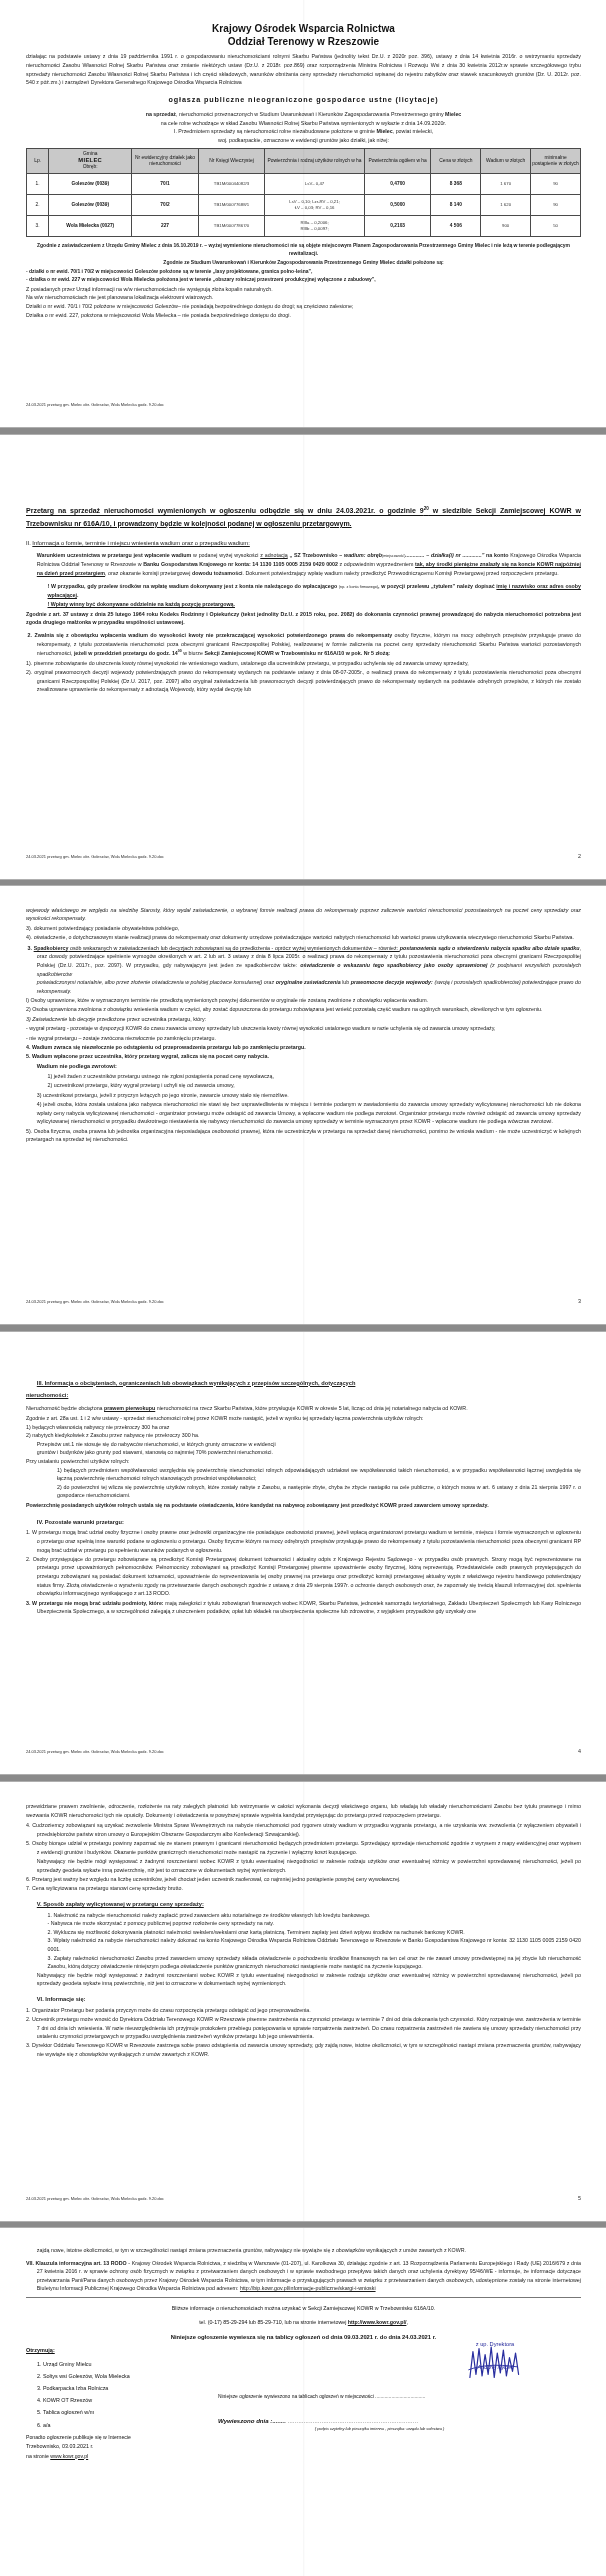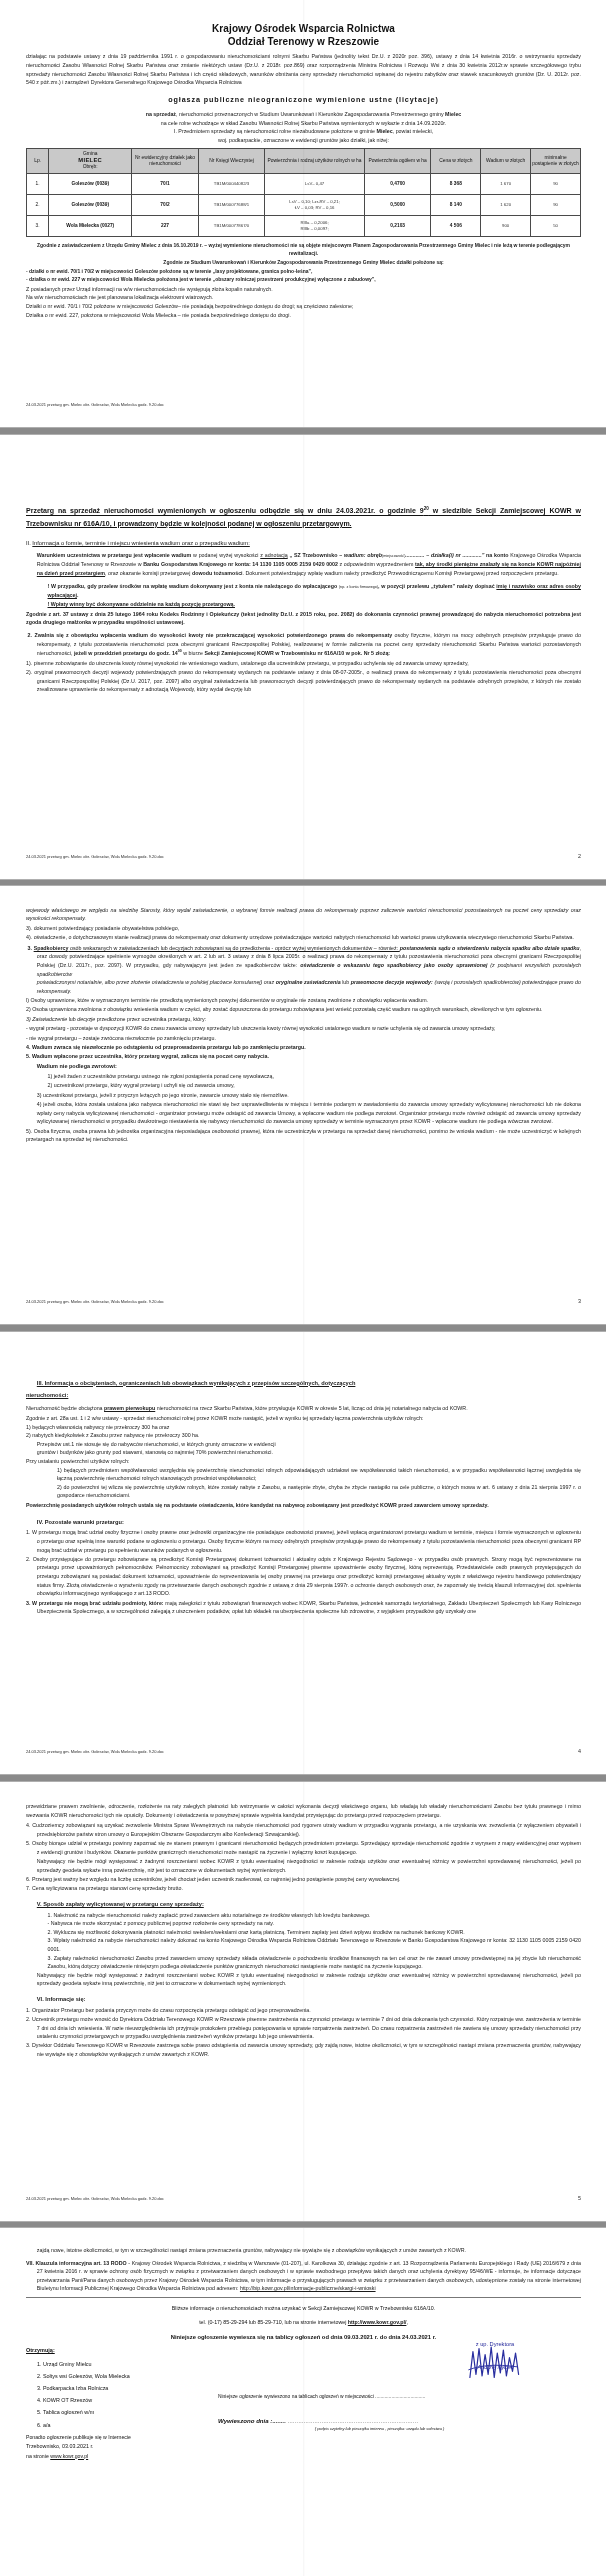--- a/index.html
+++ b/index.html
@@ -110,21 +110,21 @@
   <section class="page p1">
     <div class="crease"></div>
 
     <div class="title">
       <div>Krajowy Ośrodek Wsparcia Rolnictwa</div>
       <div>Oddział Terenowy w Rzeszowie</div>
     </div>
 
     <p class="para just">działając na podstawie ustawy z dnia 19 października 1991 r. o gospodarowaniu nieruchomościami rolnymi Skarbu Państwa (jednolity tekst Dz.U. z 2020r poz. 396), ustawy z dnia 14 kwietnia 2016r. o wstrzymaniu sprzedaży nieruchomości Zasobu Własności Rolnej Skarbu Państwa oraz zmianie niektórych ustaw (Dz.U. z 2018r. poz.869) oraz rozporządzenia Ministra Rolnictwa i Rozwoju Wsi z dnia 30 kwietnia 2012r.w sprawie szczegółowego trybu sprzedaży nieruchomości Zasobu Własności Rolnej Skarbu Państwa i ich części składowych, warunków obniżania ceny sprzedaży nieruchomości wpisanej do rejestru zabytków oraz stawek szacunkowych gruntów (Dz. U. 2012r. poz. 540 z póź.zm.) i zarządzeń Dyrektora Generalnego Krajowego Ośrodka Wsparcia Rolnictwa</p>
 
-    <div class="banner">ogłasza publiczne nieograniczone wymienione ustne (licytacje)</div>
+    <div class="banner">ogłasza publiczne nieograniczone gospodarce ustne (licytacje)</div>
 
     <p class="para c">
       <span class="b">na sprzedaż</span><span>, nieruchomości przeznaczonych w Studium Uwarunkowań i Kierunków Zagospodarowania Przestrzennego gminy </span><span class="b">Mielec</span>
     </p>
     <p class="para c" style="margin-top:0">na cele rolne wchodzące w skład Zasobu Własności Rolnej Skarbu Państwa wymienionych w wykazie z dnia 14.09.2020r.</p>
     <p class="para c" style="margin-top:0">
       <span>I.   Przedmiotem sprzedaży są nieruchomości rolne niezabudowane położone w gminie </span><span class="b">Mielec</span><span>, powiat mielecki,</span>
     </p>
     <p class="para c" style="margin-top:0">woj. podkarpackie, oznaczone w ewidencji gruntów jako działki, jak niżej:</p>
 

